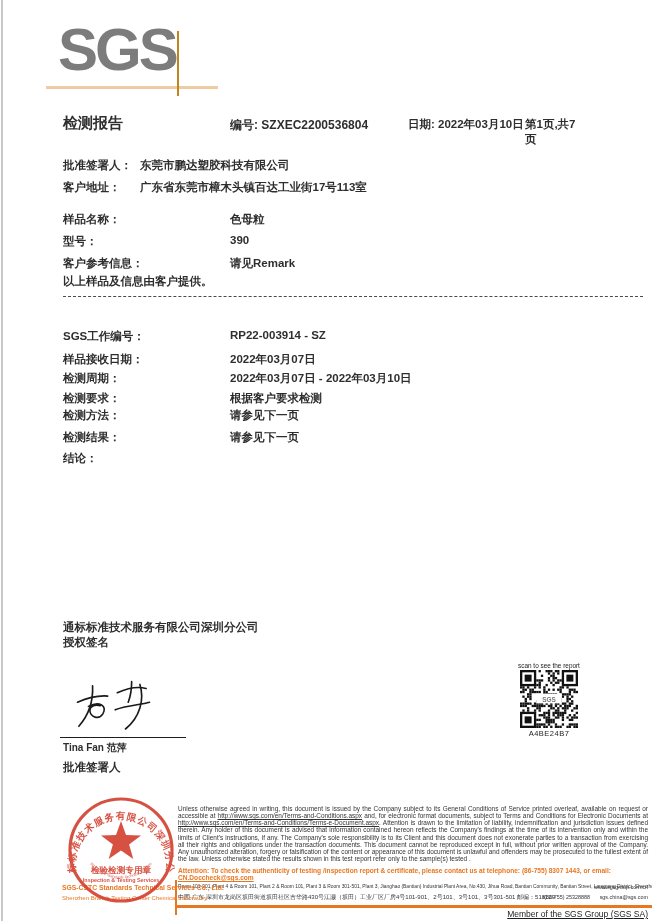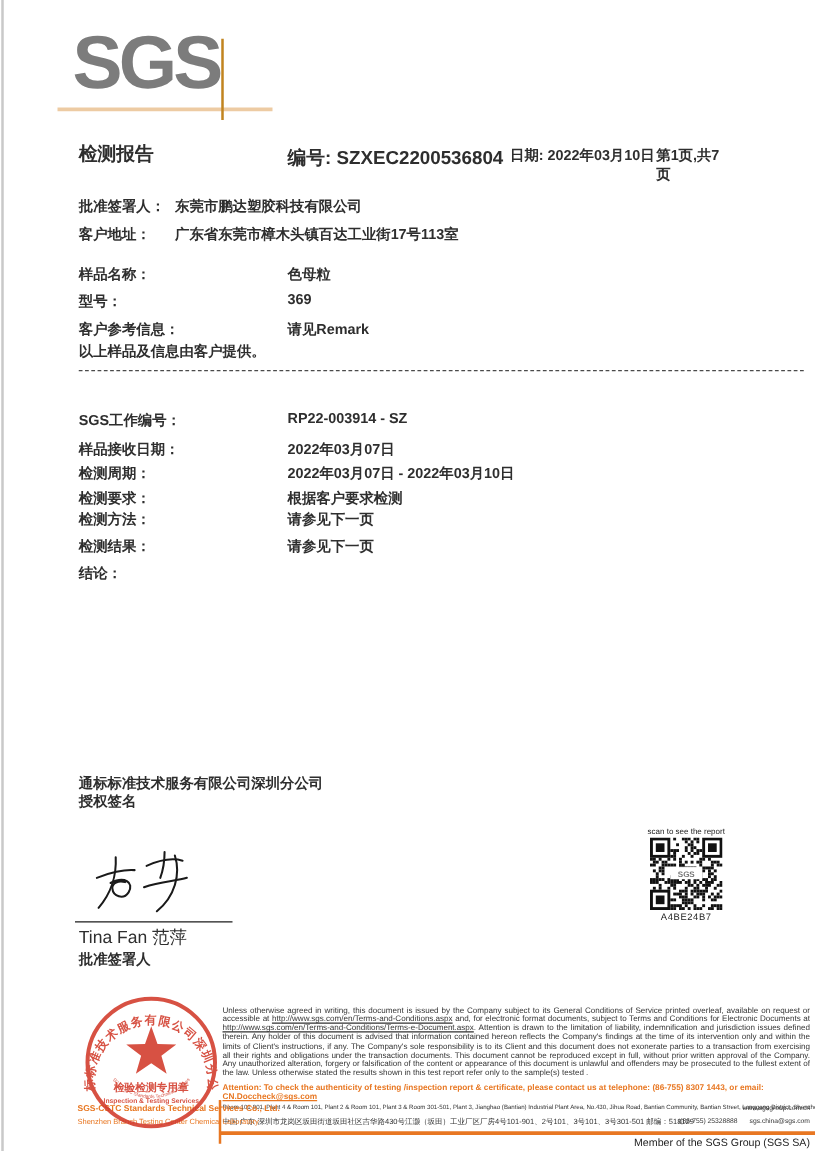--- a/index.html
+++ b/index.html
@@ -6,59 +6,59 @@
   .page{position:relative;width:652px;height:921px;background:#fff;overflow:hidden;
         font-family:"Liberation Sans","DejaVu Sans",sans-serif;color:#2e2e2e;}
   .page-edge{position:absolute;left:1px;top:0;width:2px;height:100%;background:#c9c9c9;}
   
   .logo{position:absolute;left:58px;top:20px;font-weight:bold;font-size:60px;line-height:60px;
         color:#7c7c7c;letter-spacing:-3px;}
   .logo-hline{position:absolute;left:46px;top:86px;width:172px;height:3px;background:#edcba3;}
   .logo-vline{position:absolute;left:177px;top:31px;width:2px;height:65px;background:#c1841f;}
   .title-row{position:absolute;left:0;top:114px;width:576px;height:20px;font-weight:600;}
   .doc-title{position:absolute;left:63px;top:0;font-size:15px;font-weight:bold;}
-  .meta-no{position:absolute;left:230px;top:3px;font-size:15px;}
+  .meta-no{position:absolute;left:230px;top:3px;font-size:12px;}
   .meta-date{position:absolute;left:408px;top:3px;font-size:11.5px;}
   .meta-page{position:absolute;left:525px;top:3px;font-size:11.5px;}
   
   .frow{position:absolute;left:63px;font-size:11.5px;font-weight:600;white-space:nowrap;}
   .frow .lab{display:inline-block;}
   .frow .val{position:absolute;white-space:nowrap;}
   .val-c{left:77px;}  
   .val-w{left:167px;} 
   .dashline{position:absolute;left:63px;top:296px;width:580px;border-top:1.5px dashed #4a4a4a;}
   .conc-label{position:absolute;left:63px;top:451px;font-size:11.5px;font-weight:600;}
   .conc-text{position:absolute;left:230px;top:449px;width:420px;font-size:11.5px;font-weight:600;
              line-height:15.6px;text-align:left;}
   
   .sig-company{position:absolute;left:63px;top:620px;font-size:11.5px;font-weight:600;line-height:15px;}
   .sig-svg{position:absolute;left:72px;top:672px;width:96px;height:66px;}
   .sig-line{position:absolute;left:60px;top:737px;width:126px;border-top:1.5px solid #1d1d1d;}
-  .sig-name{position:absolute;left:63px;top:741px;font-size:14px;font-weight:400;}
+  .sig-name{position:absolute;left:63px;top:741px;font-size:10px;font-weight:700;}
   .sig-role{position:absolute;left:63px;top:760px;font-size:11.5px;font-weight:600;}
   
   .qr-wrap{position:absolute;left:511px;top:662px;width:76px;text-align:center;}
   .qr-caption{font-size:6.4px;color:#222;margin-bottom:1px;}
   .qr-code{display:block;margin:0 auto;}
   .qr-id{font-size:7.5px;color:#222;margin-top:1px;letter-spacing:.5px;}
   
   .legal{position:absolute;left:178px;top:805px;width:470px;font-size:6.45px;line-height:7.15px;
          text-align:justify;color:#333;}
   .legal .und{text-decoration:underline;}
   .attention{position:absolute;left:178px;top:867px;width:470px;font-size:6.6px;line-height:7.4px;
              color:#e87722;font-weight:bold;}
   .attention .und{text-decoration:underline;}
   .addr-en{position:absolute;left:178px;top:884px;width:470px;font-size:4.9px;color:#333;white-space:nowrap;}
   .addr-en .site{position:absolute;right:0;top:0;font-size:5.4px;}
   .addr-cn{position:absolute;left:178px;top:893px;width:470px;font-size:6px;color:#333;white-space:nowrap;}
   .addr-cn .tel{position:absolute;right:58px;top:1px;font-size:5.4px;}
   .addr-cn .mail{position:absolute;right:0;top:1px;font-size:5.4px;}
   .foot-vline{position:absolute;left:175px;top:880px;width:2px;height:35px;background:#e87722;}
   .foot-hline{position:absolute;left:176px;top:905px;width:476px;height:2.5px;background:#e87722;}
-  .member{position:absolute;right:4px;top:909px;font-size:8.5px;color:#1d1d1d;font-weight:500;}
+  .member{position:absolute;right:4px;top:909px;font-size:8.5px;color:#1d1d1d;font-weight:500;text-decoration:underline;}
   .co-orange1{position:absolute;left:62px;top:884px;font-size:6.8px;color:#e87722;font-weight:600;white-space:nowrap;}
   .co-orange2{position:absolute;left:62px;top:895px;font-size:6px;color:#e87722;white-space:nowrap;}
   .stamp{position:absolute;left:60px;top:795px;width:122px;height:112px;opacity:.88;}
 </style>
 </head>
 <body>
 
 <div class="page">
   <div class="page-edge"></div>
 
@@ -81,21 +81,21 @@
     <span class="lab">客户地址：</span>
     <span class="val val-c">广东省东莞市樟木头镇百达工业街17号113室</span>
   </div>
 
   <div class="frow" style="top:212px">
     <span class="lab">样品名称：</span>
     <span class="val val-w">色母粒</span>
   </div>
   <div class="frow" style="top:234px">
     <span class="lab">型号：</span>
-    <span class="val val-w">369</span>
+    <span class="val val-w">390</span>
   </div>
   <div class="frow" style="top:256px">
     <span class="lab">客户参考信息：</span>
     <span class="val val-w">请见Remark</span>
   </div>
   <div class="frow" style="top:274px">以上样品及信息由客户提供。</div>
 
   <div class="dashline"></div>
 
   <div class="frow" style="top:329px">

